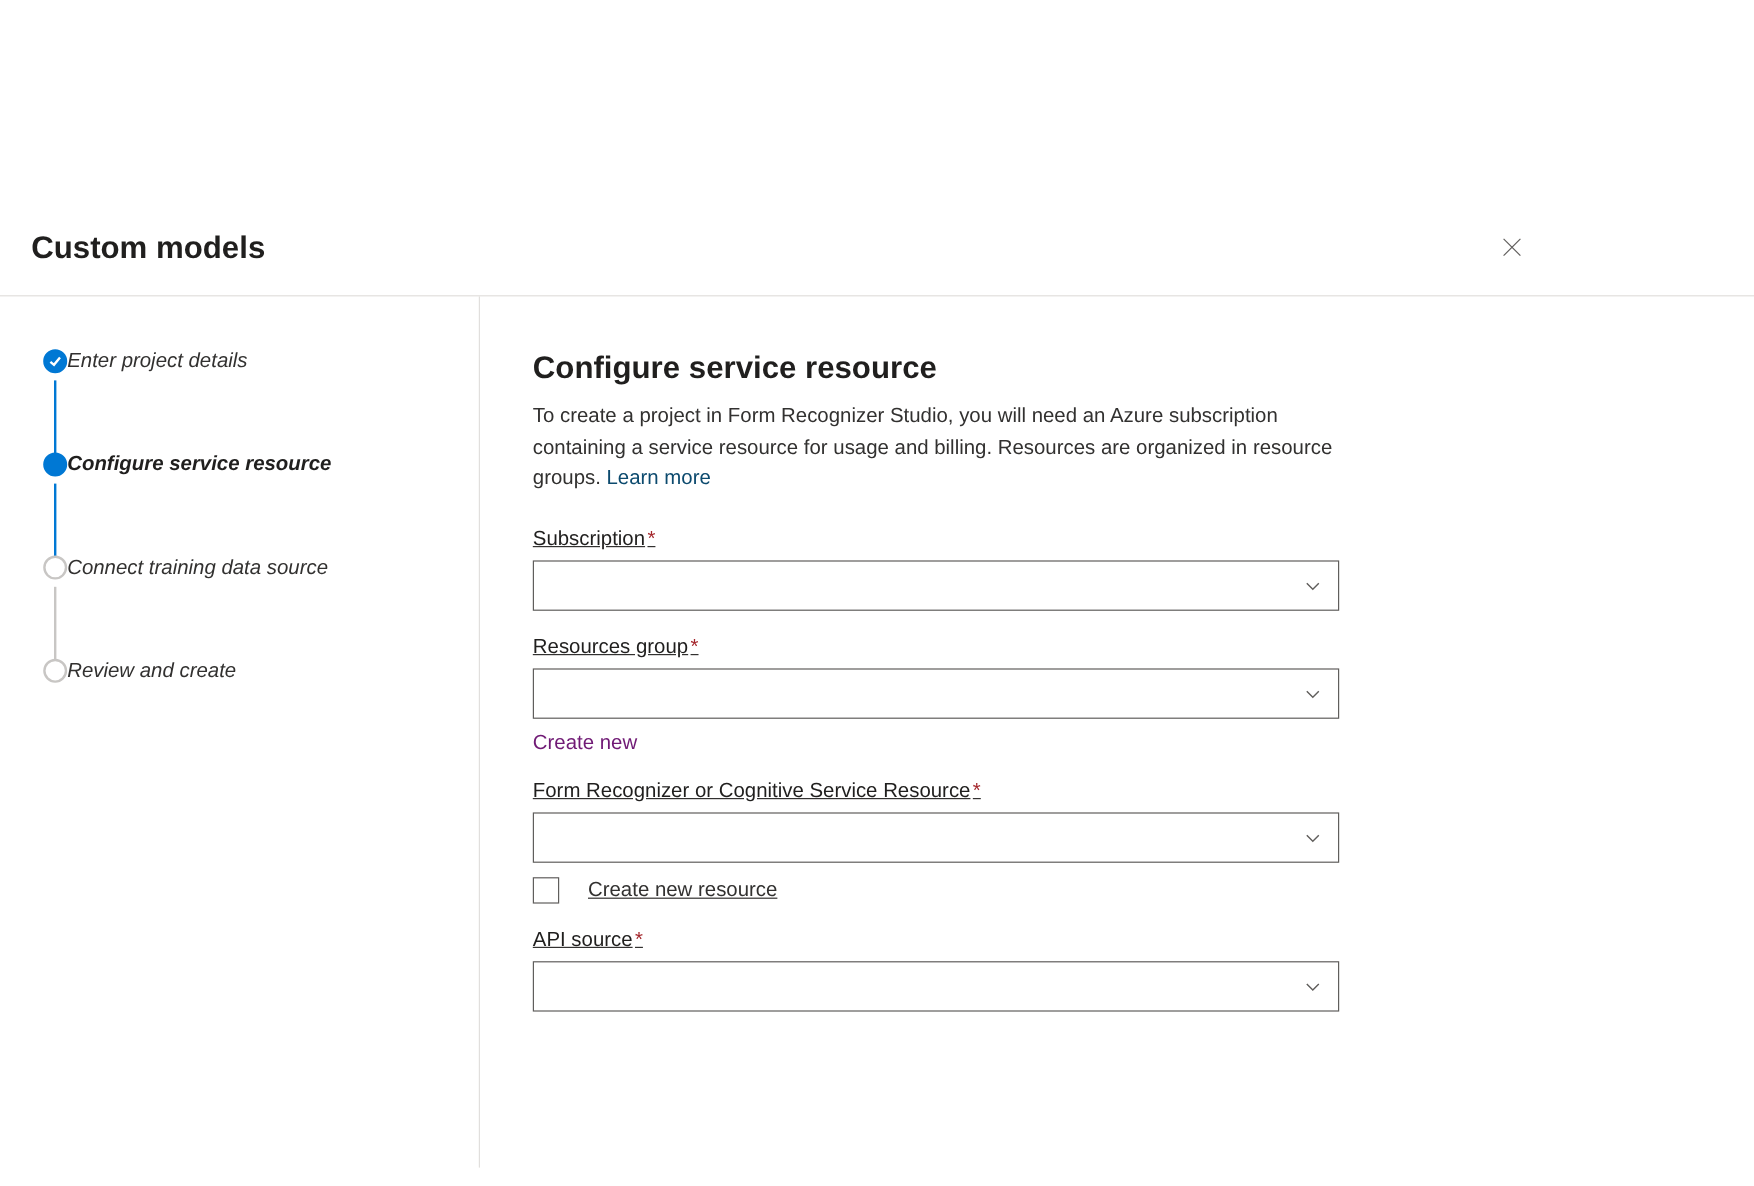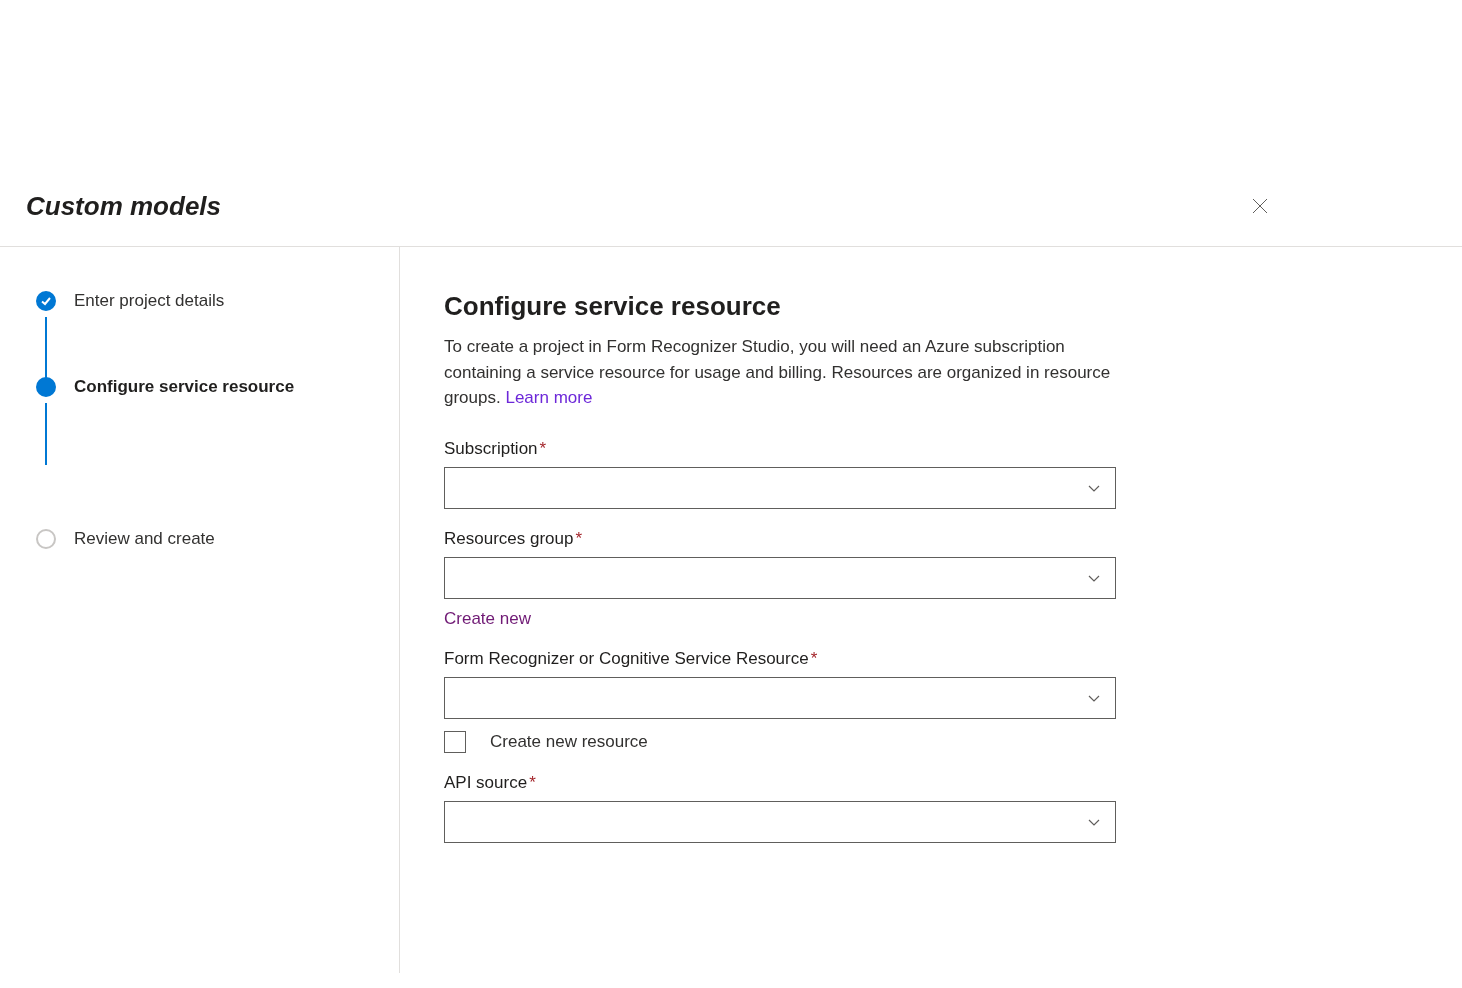--- a/index.html
+++ b/index.html
@@ -11,21 +11,20 @@
     height: 988px;
     overflow: hidden;
   }
   .top-spacer { height: 190px; }
   .header {
     display: flex;
     justify-content: space-between;
     align-items: center;
     padding: 0 26px 24px 26px;
     border-bottom: 1px solid #e1dfdd;
-    font-style: italic;
   }
   .header h1 {
     font-size: 26px;
     font-weight: 600;
     color: #201f1e;
   }
   .close-btn {
     background: none;
     border: none;
     width: 32px;
@@ -45,22 +44,22 @@
   .sidebar {
     width: 400px;
     border-right: 1px solid #e1dfdd;
     padding: 44px 18px 0 36px;
   }
   .step-list { list-style: none; }
   .step-item {
     position: relative;
     display: flex;
     align-items: flex-start;
-    gap: 18px;
-    cursor: pointer;
+    cursor: pointer;
+    font-style: italic;
   }
   .step-connector {
     position: absolute;
     left: 9px;
     top: 26px;
     width: 2px;
     height: 62px;
     background: #c8c6c4;
   }
   .step-connector.done { background: #0078d4; }
@@ -103,25 +102,25 @@
     color: #201f1e;
     margin-bottom: 12px;
   }
   .description {
     font-size: 17px;
     color: #323130;
     line-height: 1.5;
     margin-bottom: 28px;
   }
   .description a {
-    color: #6d28d9;
+    color: #0c4a6e;
     text-decoration: none;
     cursor: pointer;
   }
-  .field { margin-bottom: 20px; }
+  .field { margin-bottom: 20px; text-decoration: underline; }
   .field-label {
     display: block;
     font-size: 17px;
     font-weight: 400;
     color: #201f1e;
     margin-bottom: 8px;
   }
   .required { color: #a4262c; margin-left: 2px; }
   .dropdown {
     position: relative;
@@ -191,20 +190,25 @@
         <span class="step-label">Enter project details</span>
         <span class="step-connector done"></span>
       </li>
       <li class="step-gap"></li>
       <li class="step-item">
         <span class="step-marker current"></span>
         <span class="step-label current">Configure service resource</span>
         <span class="step-connector done"></span>
       </li>
       <li class="step-gap"></li>
+      <li class="step-item">
+        <span class="step-marker"></span>
+        <span class="step-label">Connect training data source</span>
+        <span class="step-connector"></span>
+      </li>
       <li class="step-gap"></li>
       <li class="step-item">
         <span class="step-marker"></span>
         <span class="step-label">Review and create</span>
       </li>
     </ul>
   </nav>
 
   <main class="main">
     <h2>Configure service resource</h2>

